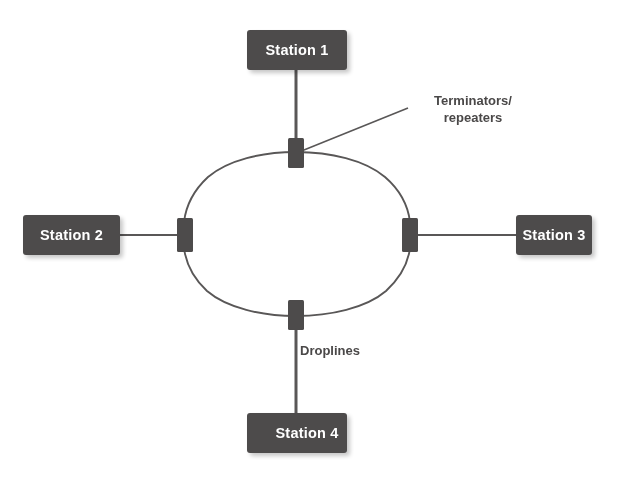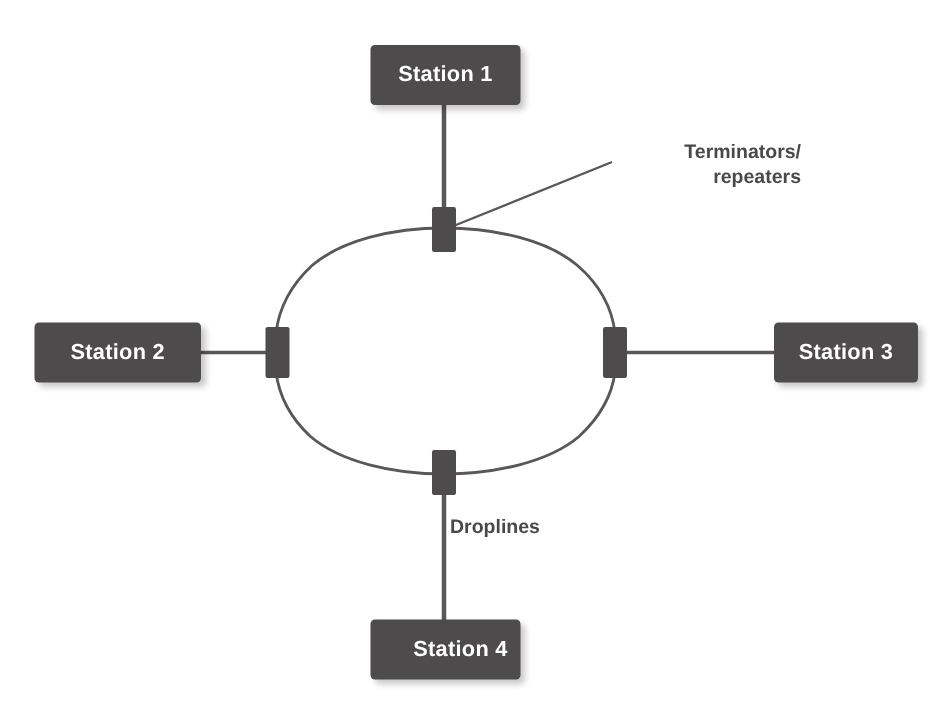--- a/index.html
+++ b/index.html
@@ -33,31 +33,31 @@
     font-weight: bold;
     letter-spacing: 0.2px;
     display: flex;
     align-items: center;
     justify-content: center;
     box-shadow: 3px 3px 4px rgba(0,0,0,0.22);
     box-sizing: border-box;
     white-space: nowrap;
   }
   #station-1 { left: 247px; top: 30px;  width: 100px; height: 40px; }
-  #station-2 { left: 23px;  top: 215px; width: 111px;  height: 40px; }
-  #station-3 { left: 516px; top: 215px; width: 96px;  height: 40px; }
+  #station-2 { left: 23px;  top: 215px; width: 97px;  height: 40px; }
+  #station-3 { left: 516px; top: 215px; width: 76px;  height: 40px; }
   #station-4 { left: 247px; top: 413px; width: 100px; height: 40px; padding-left: 20px; }
 
   .annotation {
     position: absolute;
     color: #4a4848;
     font-size: 13px;
     font-weight: bold;
     line-height: 17px;
-    text-align: right;
+    text-align: center;
     white-space: pre-line;
   }
   #terminators-label { left: 412px; top: 92px; width: 122px; }
   #droplines-label   { left: 300px; top: 342px; width: 110px; text-align: left; }
 </style>
 </head>
 <body>
 
 <div id="canvas">
 

